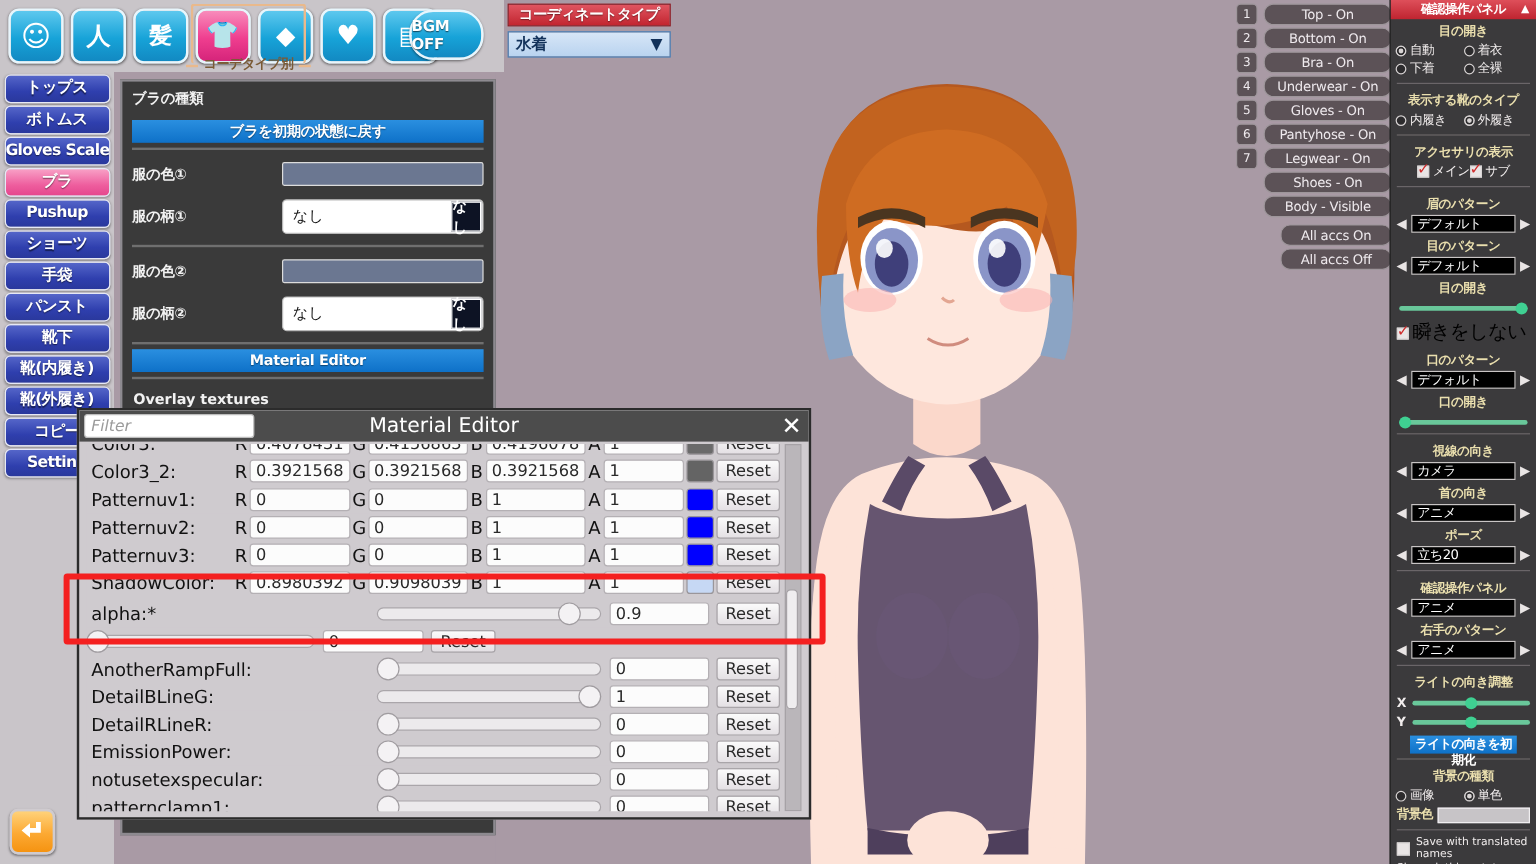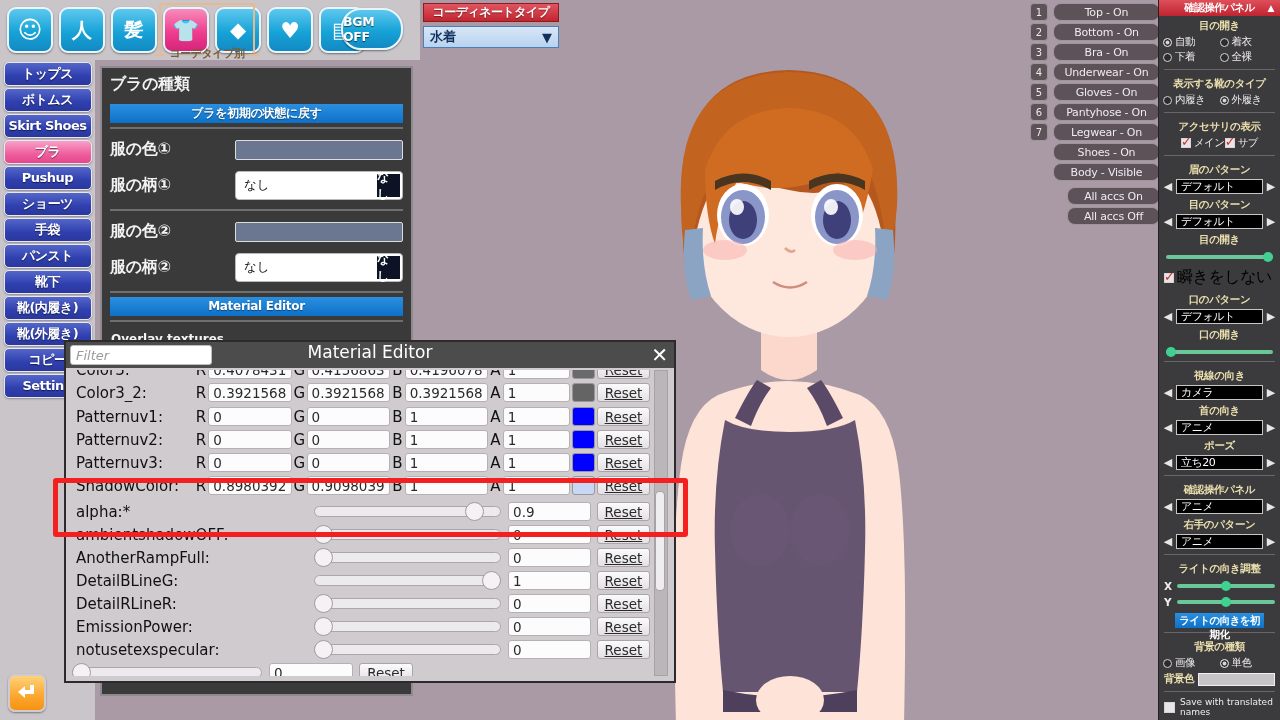--- a/index.html
+++ b/index.html
@@ -57,21 +57,21 @@
     border:2px solid #cfcbcf; box-shadow:0 1px 2px rgba(0,0,0,.4);
     display:flex; align-items:center; justify-content:center;
   }
 
   
   #clothpanel{
     position:absolute; left:100px; top:66px; width:313px; height:630px;
     background:#3a3a3a; border:2px solid #8d8a90;
   }
   .cp-row{ display:flex; align-items:center; padding:6px 8px 5px; }
-  .cp-label{ color:#f2f2f2; font-size:16px; font-weight:bold; width:125px; letter-spacing:-.3px;}
+  .cp-label{ color:#f2f2f2; font-size:12px; font-weight:bold; width:125px; letter-spacing:-.3px;}
   .cp-field{
     flex:1; height:29px; background:#fff; border:1.5px solid #b9b9b9; border-radius:4px;
     display:flex; align-items:center; position:relative; padding-left:8px;
     font-size:12.5px; color:#111;
   }
   .cp-swatch{
     flex:1; height:20px; background:#6b7791; border:1.5px solid #dcdcdc; border-radius:2px;
   }
   .cp-thumb{
     position:absolute; right:1px; top:1px; width:25px; height:25px;
@@ -160,21 +160,21 @@
   .rp-opt{ display:flex; align-items:center; gap:5px; padding:1px 5px; color:#f0ecec; }
   .rp-opt .chk{ width:11px; height:11px; }
 
   
   #matdlg{
     position:absolute; left:64px; top:340px; width:612px; height:343px;
     background:#cfcbcf; border:2px solid #2b2b2b; overflow:hidden;
   }
   #mat-title{
     position:relative; height:26px; background:#4c4c4c; color:#fff; font-size:17px;
-    display:flex; align-items:flex-start; justify-content:center;
+    display:flex; align-items:center; justify-content:center;
   }
   #mat-filter{
     position:absolute; left:4px; top:3px; width:142px; height:20px; background:#fff;
     border:1px solid #bdbdbd; border-radius:3px; color:#9b9b9b; font-size:13px;
     font-style:italic; display:flex; align-items:center; padding-left:5px;
   }
   #mat-close{ position:absolute; right:6px; top:1px; color:#fff; font-size:20px; font-weight:bold; line-height:24px;}
   #mat-body{ position:absolute; left:6px; top:28px; right:6px; bottom:5px; background:#cfcbcf; overflow:hidden;}
   #mat-scroll-track{ position:absolute; right:0; top:0; width:14px; bottom:0; background:#bab6ba; border:1px solid #a6a2a6;}
   #mat-scroll-thumb{ position:absolute; right:2px; width:10px; background:#efedef; border:1px solid #a6a2a6; border-radius:4px;}
@@ -186,21 +186,20 @@
   .mrow .mch{ font-size:15px; width:11px; text-align:center; }
   .minput{
     height:19px; background:#fcfcfc; border:1px solid #b4b0b4; border-radius:3px;
     font-size:13.5px; display:flex; align-items:center; padding-left:4px; color:#2a2a2a;
   }
   .mcolor{ width:24px; height:19px; border:1px solid #9a969a; border-radius:3px; }
   .mreset{
     width:54px; height:19px; background:linear-gradient(#fbfbfb,#e4e0e4); border:1px solid #a9a5a9;
     border-radius:3px; font-size:13.5px; color:#2a2a2a; display:flex; align-items:center;
     justify-content:center;
-    text-decoration:underline;
   }
   .msl{ position:relative; height:19px; }
   .msl .strack{
     position:absolute; top:4px; left:0; right:0; height:11px; background:#eceaec;
     border:1px solid #aaa6aa; border-radius:6px;
   }
   .msl .sknob{
     position:absolute; top:0; width:19px; height:19px; border-radius:50%;
     background:#f4f2f4; border:1px solid #a09ca0;
   }
@@ -302,21 +301,21 @@
       <span style="font-size:21px">▤</span>
     </div>
   <div class="tb-sel-box"></div>
   <div class="tb-sel-label">コーデタイプ別</div>
   <div id="bgm-btn">BGM OFF</div>
 </div>
 
 <div id="leftnav">
   <div class="nav-btn">トップス</div>
   <div class="nav-btn">ボトムス</div>
-  <div class="nav-btn">Skirt Shoes</div>
+  <div class="nav-btn">Gloves Scale</div>
   <div class="nav-btn active">ブラ</div>
   <div class="nav-btn">Pushup</div>
   <div class="nav-btn">ショーツ</div>
   <div class="nav-btn">手袋</div>
   <div class="nav-btn">パンスト</div>
   <div class="nav-btn">靴下</div>
   <div class="nav-btn">靴(内履き)</div>
   <div class="nav-btn">靴(外履き)</div>
   <div class="nav-btn">コピー</div>
   <div class="nav-btn">Setting</div>
@@ -679,21 +678,20 @@
       <span class="mname" style="width:244px">alpha:*</span>
       <span class="msl" style="width:190px">
         <span class="strack"></span>
         <span class="sknob" style="left:calc(90% - 17px)"></span>
       </span>
       <span class="minput" style="width:84px;margin-left:5px">0.9</span>
       <span class="mreset" style="margin-left:4px">Reset</span>
     </div>
 
     <div class="mrow" style="top:153px">
-      <span class="mname" style="width:244px">ambientshadowOFF:</span>
       <span class="msl" style="width:190px">
         <span class="strack"></span>
         <span class="sknob" style="left:0"></span>
       </span>
       <span class="minput" style="width:84px;margin-left:5px">0</span>
       <span class="mreset" style="margin-left:4px">Reset</span>
     </div>
 
     <div class="mrow" style="top:176px">
       <span class="mname" style="width:244px">AnotherRampFull:</span>
@@ -739,20 +737,21 @@
       <span class="mname" style="width:244px">notusetexspecular:</span>
       <span class="msl" style="width:190px">
         <span class="strack"></span>
         <span class="sknob" style="left:0"></span>
       </span>
       <span class="minput" style="width:84px;margin-left:5px">0</span>
       <span class="mreset" style="margin-left:4px">Reset</span>
     </div>
 
     <div class="mrow" style="top:291px">
+      <span class="mname" style="width:244px">patternclamp1:</span>
       <span class="msl" style="width:190px">
         <span class="strack"></span>
         <span class="sknob" style="left:0"></span>
       </span>
       <span class="minput" style="width:84px;margin-left:5px">0</span>
       <span class="mreset" style="margin-left:4px">Reset</span>
     </div>
 
     <div id="mat-scroll-track">
       <div id="mat-scroll-thumb" style="top:120px;height:100px"></div>

